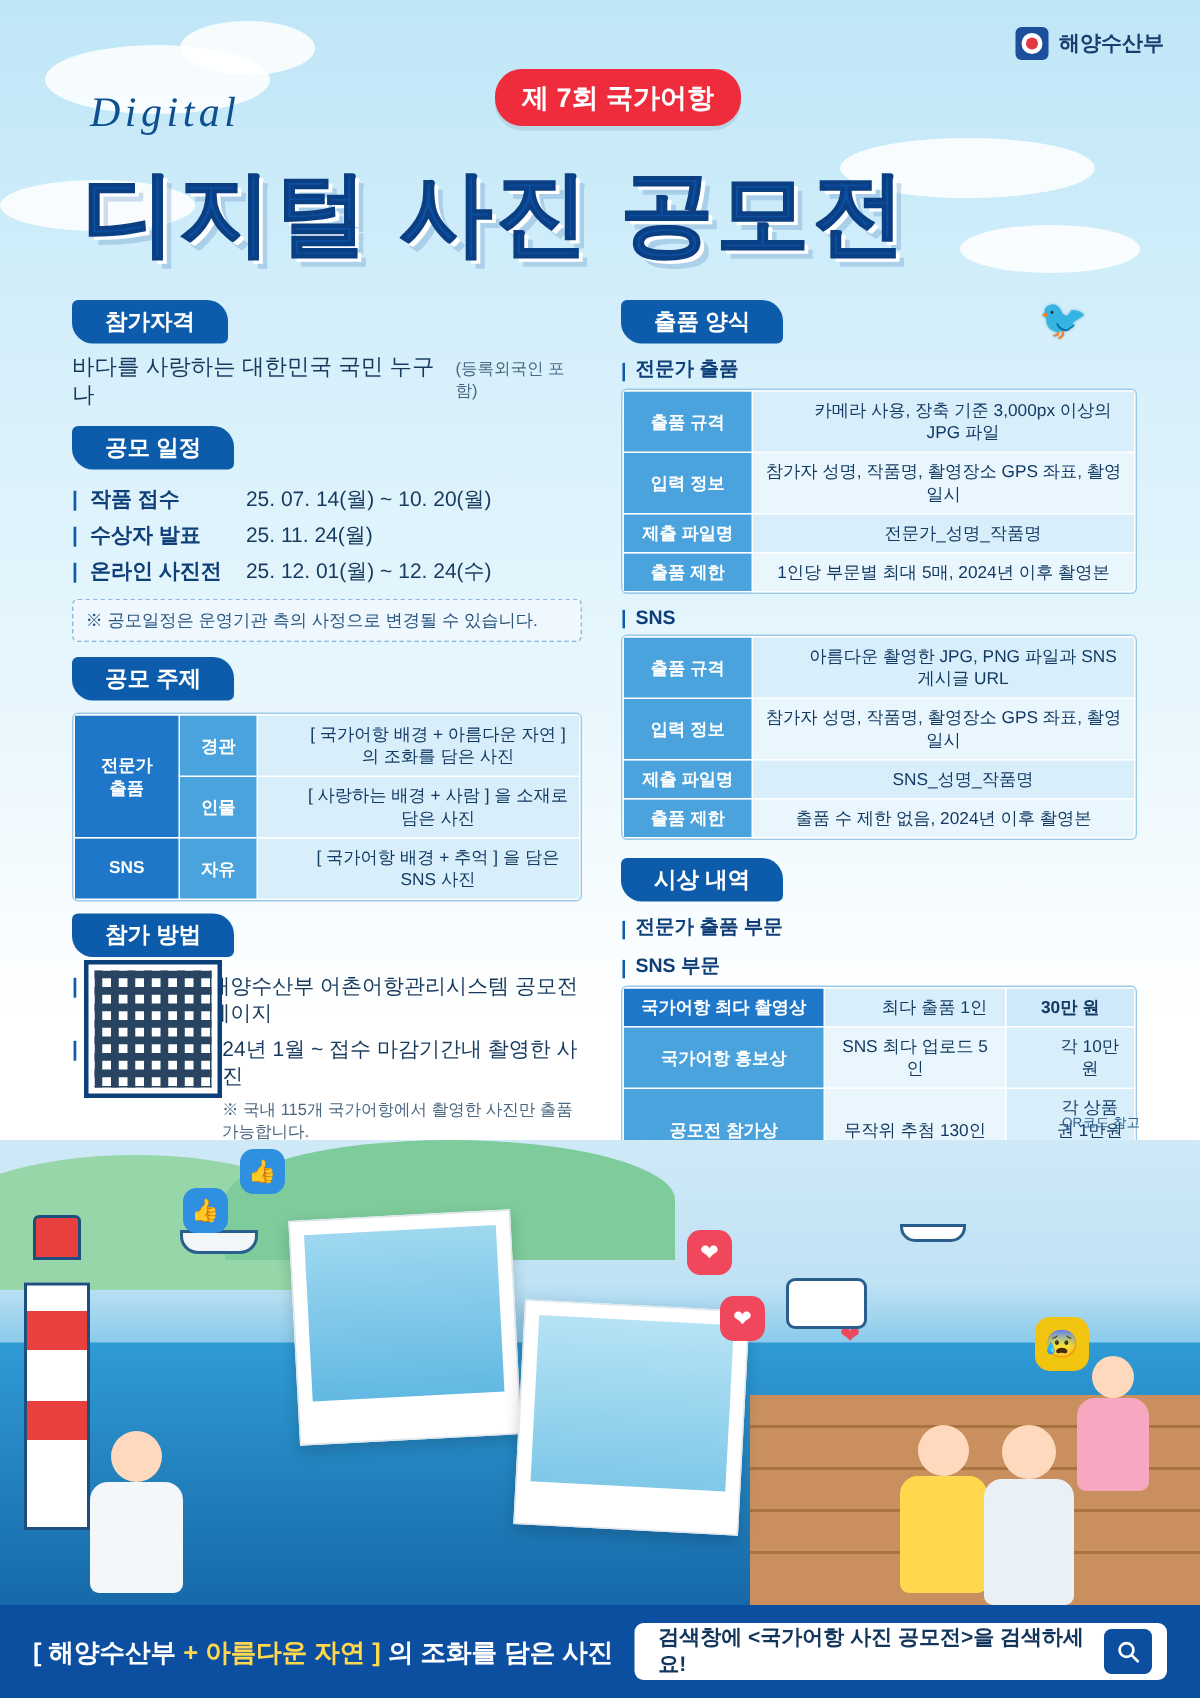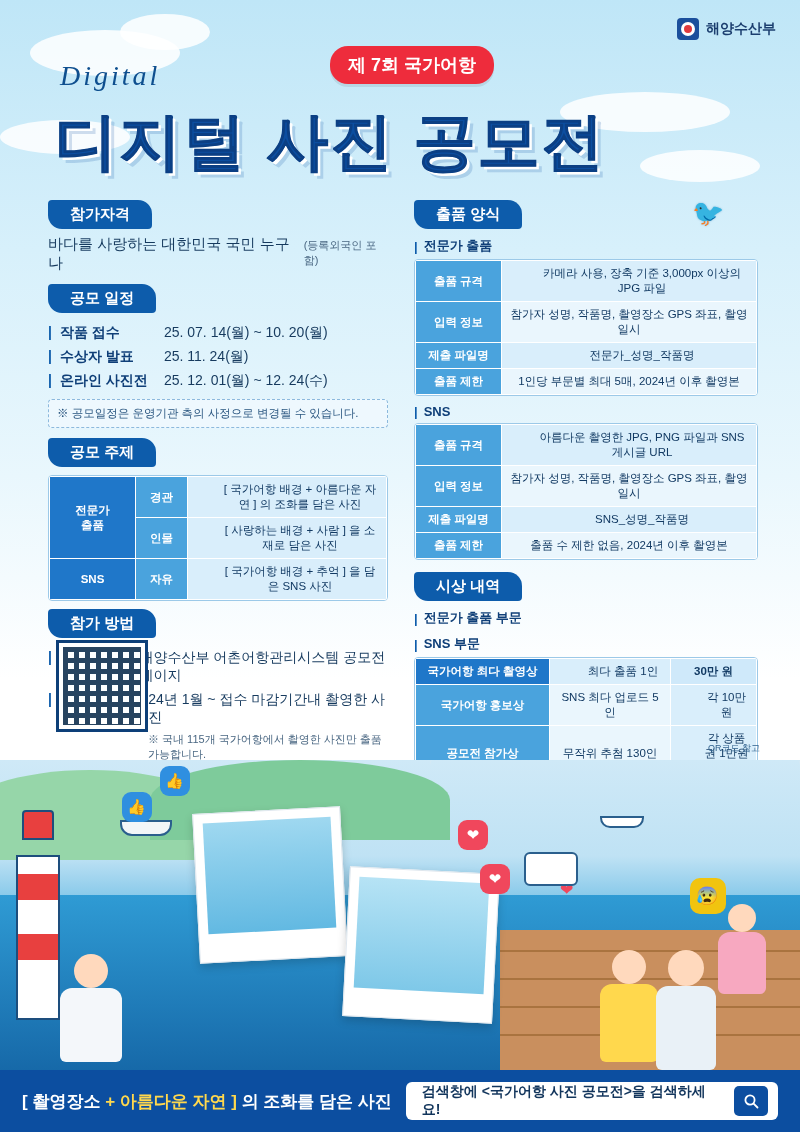--- a/index.html
+++ b/index.html
@@ -221,21 +221,21 @@
       </div>
       <div class="note">※ 공모일정은 운영기관 측의 사정으로 변경될 수 있습니다.</div>
     </div>
 
     <div class="blk" style="margin-top:10px;">
       <div class="sec-head">공모 주제</div>
       <div class="tbl-wrap" style="margin-top:8px;">
         <table>
           <tbody>
               <tr>
-            <td class="t-key" rowspan="2" style="width:86px;white-space:pre-line;">전문가
+            <td class="t-key" rowspan="2" style="width:70px;white-space:pre-line;">전문가
 출품</td>
             <td class="t-key2" style="width:52px;">경관</td>
             <td class="t-val">[ 국가어항 배경 + 아름다운 자연 ] 의 조화를 담은 사진</td>
           </tr>
           <tr>
             <td class="t-key2">인물</td>
             <td class="t-val">[ 사랑하는 배경 + 사람 ] 을 소재로 담은 사진</td>
           </tr>
           <tr>
             <td class="t-key">SNS</td>
@@ -429,21 +429,21 @@
     <div class="person" style="left:718px; bottom:86px;">
       <div class="head" style="width:28px;height:28px;margin-left:10px;"></div>
       <div class="body" style="width:48px;height:62px;background:#f7a8c0;"></div>
     </div>
 
     <div style="position:absolute;left:524px;top:92px;width:54px;height:34px;background:#fff;border:2px solid #2a5f8d;border-radius:6px;"></div>
   </div>
 
   <div class="bottom">
     <div class="bottom-left">
-      <span>[ 촬영장소</span>
+      <span>[ 해양수산부</span>
       <span class="hl">+</span>
       <span class="hl">아름다운 자연 ]</span>
       <span>의 조화를 담은 사진</span>
     </div>
     <div class="searchbox">
       <span>검색창에 &lt;국가어항 사진 공모전&gt;을 검색하세요!</span>
       <div class="search-btn">
         <svg width="16" height="16" viewBox="0 0 16 16">
           <circle cx="7" cy="7" r="4.6" fill="none" stroke="#fff" stroke-width="1.8"></circle>
           <line x1="10.6" y1="10.6" x2="14.5" y2="14.5" stroke="#fff" stroke-width="1.8" stroke-linecap="round"></line>

